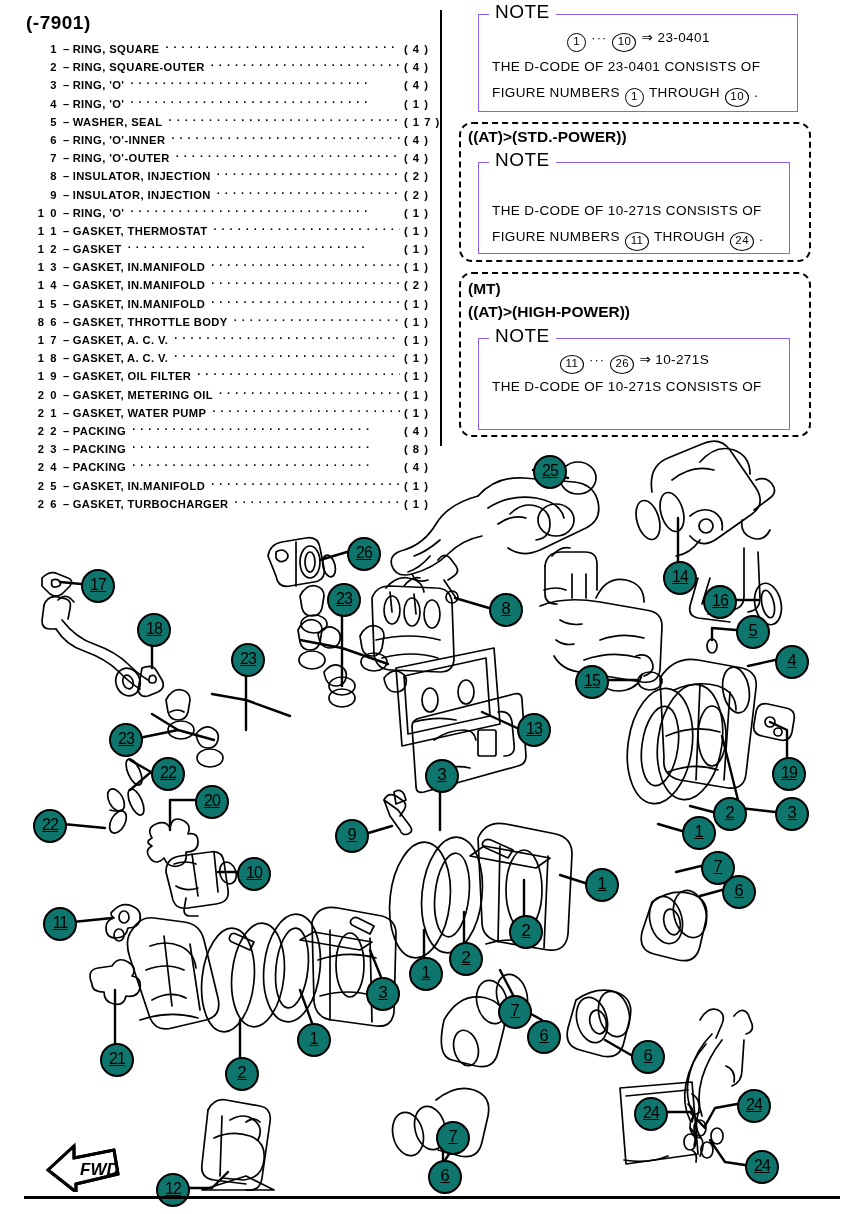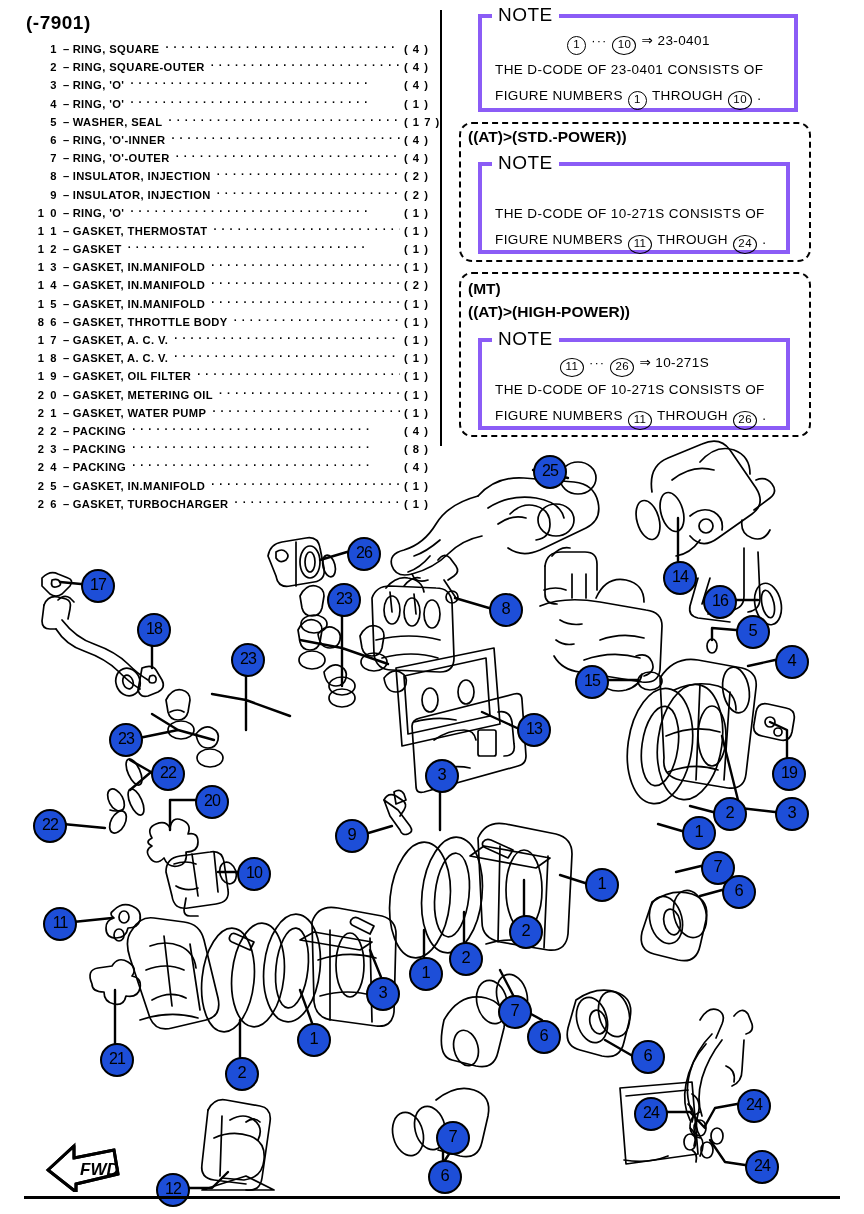--- a/index.html
+++ b/index.html
@@ -26,21 +26,21 @@
   }
   .part-qty{width:40px;text-align:left;letter-spacing:1px;padding-left:4px;}
   
   #list-rule{position:absolute;left:440px;top:10px;width:2px;height:436px;background:#000;}
   .dashbox{
     border:2.5px dashed #000;border-radius:13px;
     position:absolute;box-sizing:border-box;
   }
   .notebox{
     position:absolute;box-sizing:border-box;
-    border:4px solid #8b5cf6;
+    border:1px solid #8b5cf6;
   }
   .note-legend{
     position:absolute;background:#fff;padding:0 6px;
     font-size:19px;letter-spacing:.5px;top:-14px;left:10px;
   }
   .note-line{
     position:absolute;left:0;right:0;text-align:center;white-space:nowrap;
     font-size:13.5px;letter-spacing:.4px;
   }
   .note-line.l2,.note-line.l3{text-align:left;padding-left:13px;}
@@ -48,24 +48,24 @@
   .circ{
     display:inline-block;border:1.6px solid #000;border-radius:50%;
     width:17px;height:17px;line-height:15px;text-align:center;
     font-size:11.5px;vertical-align:-3px;margin:0 1px;
   }
   .circ.w{width:22px;border-radius:50%;}
   .dots3{letter-spacing:1px;font-size:13px;}
   
   .callout{
     position:absolute;border:2.6px solid #000;border-radius:50%;
-    background:#1d4ed8;text-align:center;font-weight:normal;
+    background:#0f766e;text-align:center;font-weight:normal;
     font-family:"Liberation Sans",sans-serif;
     width:30px;height:30px;line-height:27px;font-size:16.5px;
-    margin-left:-15px;margin-top:-15px;
+    margin-left:-15px;margin-top:-15px;text-decoration:underline;
   }
   .callout.two{font-size:16px;letter-spacing:-1px;}
   
   #bottom-rule{position:absolute;left:24px;top:1196px;width:816px;height:3px;background:#000;}
   #fwd{position:absolute;left:44px;top:1140px;width:80px;height:52px;}
 </style>
 </head>
 <body>
 
 <div id="parts-panel">
@@ -307,27 +307,20 @@
     <span class="circ w">11</span>
     <span class="dots3">···</span>
     <span class="circ w">26</span>
     <span>⇒</span>
     <span>10-271S</span>
   </div>
   <div class="note-line l2" style="top:40px;">
     <span>THE D-CODE OF</span>
     <span>10-271S</span>
     <span>CONSISTS OF</span>
-  </div>
-  <div class="note-line l3" style="top:66px;">
-    <span>FIGURE NUMBERS</span>
-    <span class="circ w">11</span>
-    <span>THROUGH</span>
-    <span class="circ w">26</span>
-    <span>.</span>
   </div>
 </div>
 
 <div id="diagram-layer" style="position:absolute;left:0;top:0;width:864px;height:1214px;">
 <svg width="864" height="1214" viewBox="0 0 864 1214">
   <g fill="none" stroke="#000" stroke-width="1.7" stroke-linejoin="round" stroke-linecap="round">
 
   <g stroke-width="2.4">
     <path d="M81 584 L60 582"></path>
     <path d="M347 552 L320 560"></path>

